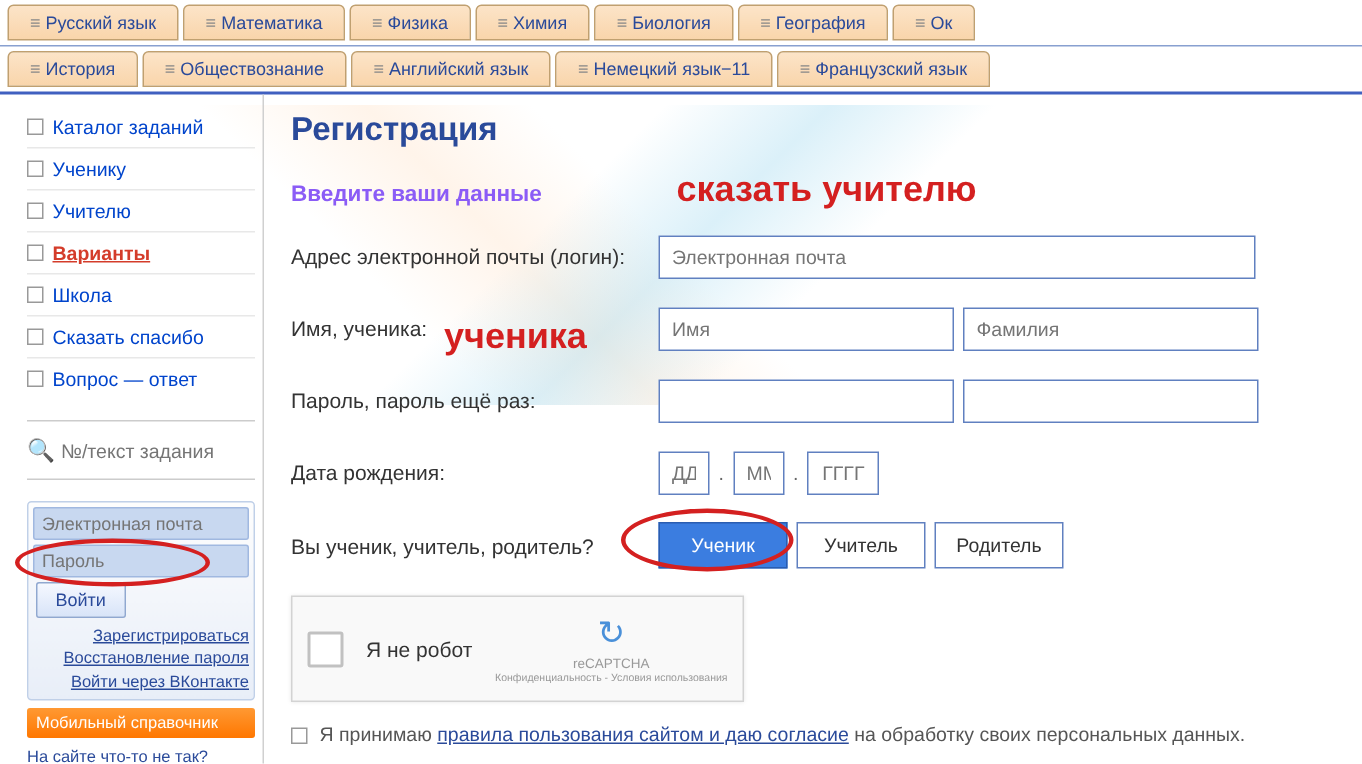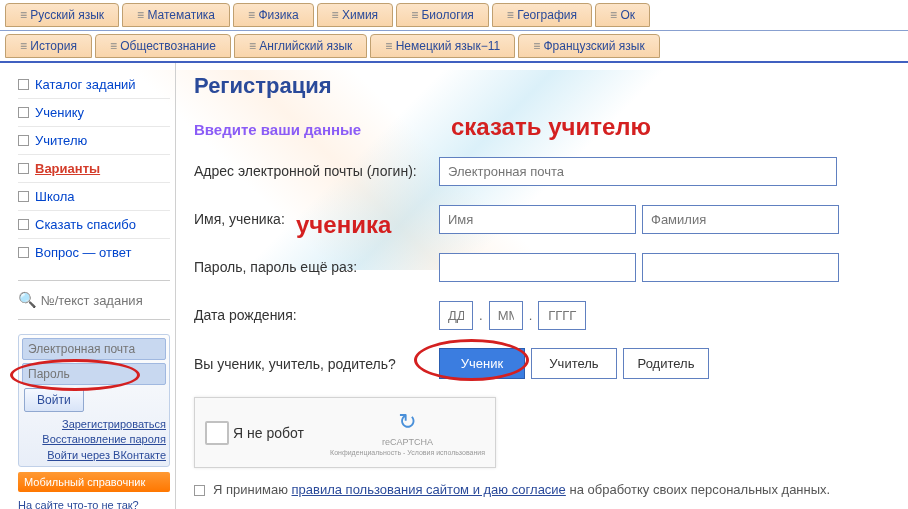--- a/index.html
+++ b/index.html
@@ -36,21 +36,21 @@
 .form-row .lab { width: 245px; color: #333; font-size: 14px; }
 .form-row .fields { flex: 1; display: flex; gap: 6px; }
 .txt-input { border: 1px solid #6080c0; padding: 6px 8px; font-size: 13px; color: #666; }
 .txt-input.wide { width: 398px; }
 .txt-input.half { width: 197px; }
 .txt-input.tiny { width: 34px; text-align: center; }
 .txt-input.yr { width: 48px; text-align: center; }
 .dot { color: #666; align-self: center; }
 .role-btn { border: 1px solid #6080c0; padding: 7px 0; width: 86px; text-align: center; font-size: 13px; background: #fff; color: #333; cursor: pointer; }
 .role-btn.selected { background: #3b7de0; color: #fff; border-color: #2a5db0; }
-.captcha { border: 1px solid #d3d3d3; width: 302px; padding: 10px; display: flex; align-items: center; gap: 4px; background: #f9f9f9; margin-bottom: 14px; box-shadow: 0 0 3px rgba(0,0,0,0.1); }
+.captcha { border: 1px solid #d3d3d3; width: 302px; padding: 10px; display: flex; align-items: center; gap: 15px; background: #f9f9f9; margin-bottom: 14px; box-shadow: 0 0 3px rgba(0,0,0,0.1); }
 .captcha .box { width: 24px; height: 24px; border: 2px solid #c1c1c1; border-radius: 2px; background: #fff; }
 .captcha .txt { flex: 1; font-size: 14px; color: #333; }
 .captcha .logo { font-size: 9px; color: #999; text-align: center; line-height: 1.3; }
 .captcha .logo .r { font-size: 22px; color: #4a90d9; }
 .consent { display: flex; align-items: center; gap: 8px; font-size: 13px; color: #555; }
 .consent .chk { margin-top: 2px; }
 .consent a { color: #2a4a9a; text-decoration: underline; }
 .annot { position: absolute; color: #d42020; font-size: 24px; font-weight: bold; pointer-events: none; z-index: 10; }
 .circle { position: absolute; border: 3px solid #d42020; border-radius: 50%; pointer-events: none; z-index: 10; }
 </style>

